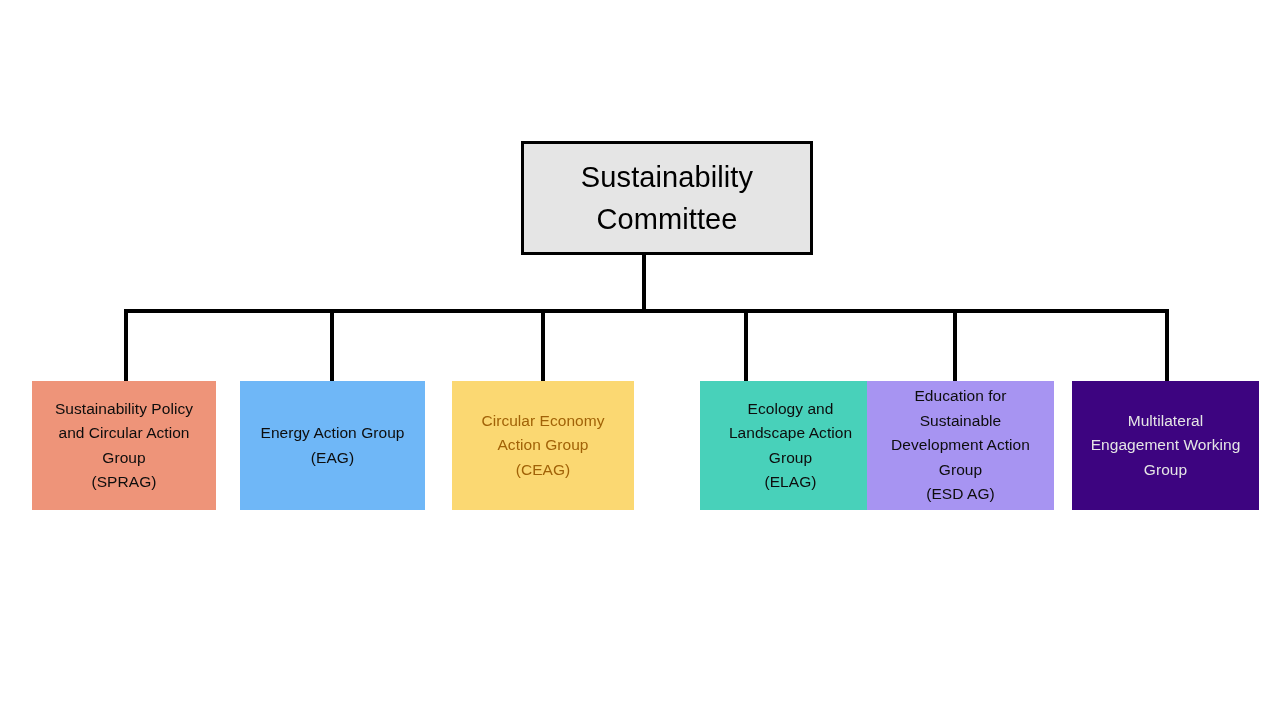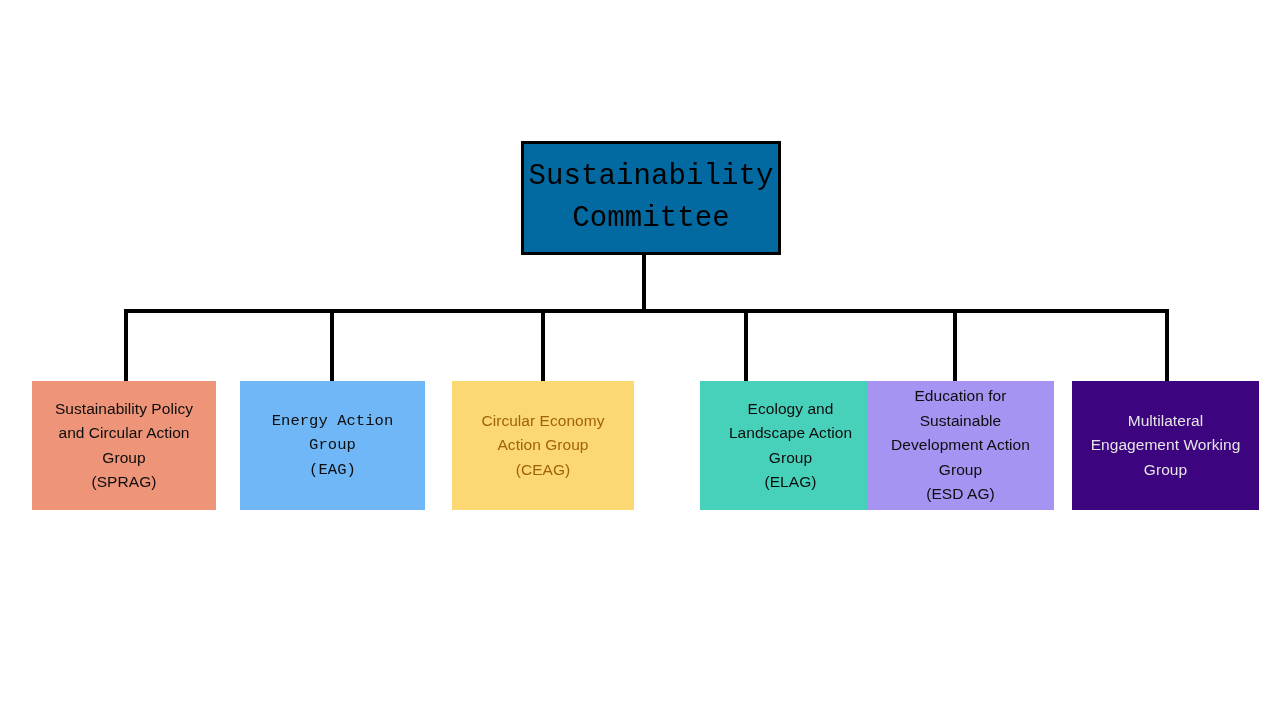--- a/index.html
+++ b/index.html
@@ -17,30 +17,29 @@
     position: relative;
     width: 1280px;
     height: 720px;
   }
 
   
   .root-node {
     position: absolute;
     left: 521px;
     top: 141px;
-    width: 260px;
+    width: 292px;
     height: 114px;
     box-sizing: border-box;
     border: 3px solid #000000;
-    background: #0369a1;
+    background: #e5e5e5;
     display: flex;
     align-items: center;
     justify-content: center;
     text-align: center;
-    font-family: Liberation Mono, monospace;
   }
   .root-label {
     font-size: 29px;
     line-height: 1.45;
     color: #000000;
     letter-spacing: 0.1px;
     white-space: pre-line;
   }
 
   
@@ -91,21 +90,21 @@
   <div class="conn conn-v" style="left:953px; top:309px; height:74px;"></div>
   <div class="conn conn-v" style="left:1165px; top:309px; height:74px;"></div>
 
   <div class="leaf-node" style="left:32px; width:184px; background:#ee9479;">
     <div class="leaf-label" style="color:#0d0d0d;">Sustainability Policy
 and Circular Action
 Group
 (SPRAG)</div>
   </div>
 
-  <div class="leaf-node" style="left:240px; width:185px; background:#6fb7f7;font-family:Liberation Mono, monospace;">
+  <div class="leaf-node" style="left:240px; width:185px; background:#6fb7f7;">
     <div class="leaf-label" style="color:#0d0d0d;">Energy Action Group
 (EAG)</div>
   </div>
 
   <div class="leaf-node" style="left:452px; width:182px; background:#fbd872;">
     <div class="leaf-label" style="color:#a16207;">Circular Economy
 Action Group
 (CEAG)</div>
   </div>
 

